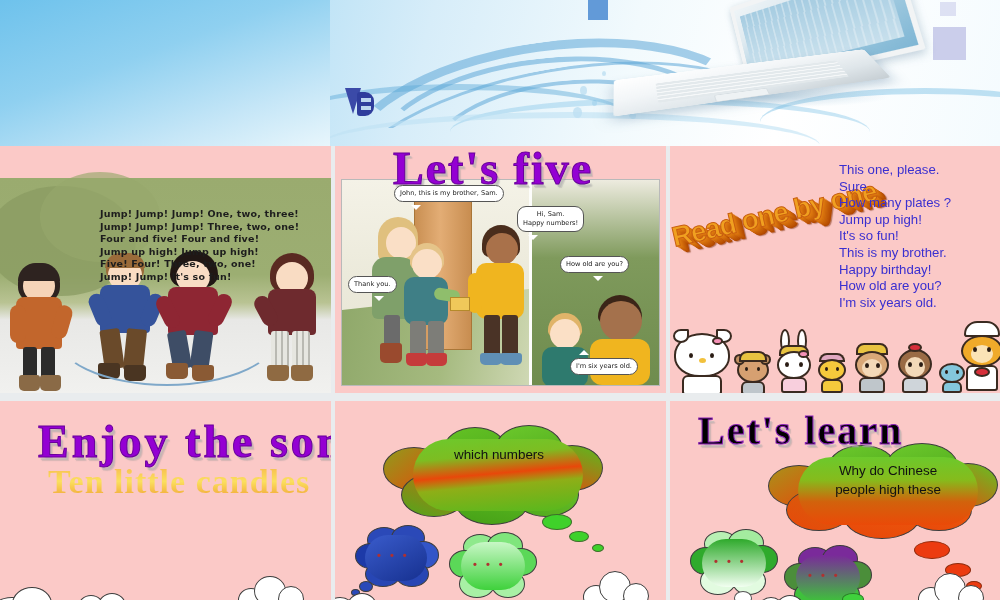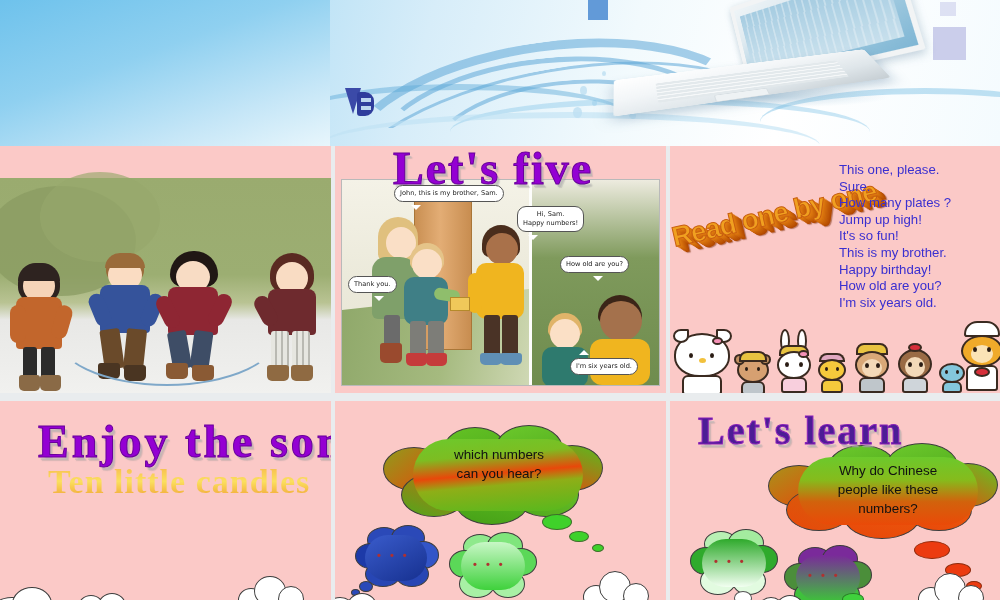--- a/index.html
+++ b/index.html
@@ -263,20 +263,28 @@
         <i class="leg" style="left:13px;top:78px;width:18px;height:40px;background:repeating-linear-gradient(90deg,#e6e6e0 0 4px,#b9b9b2 4px 6px);"></i>
         <i class="leg" style="left:34px;top:78px;width:18px;height:40px;background:repeating-linear-gradient(90deg,#e6e6e0 0 4px,#b9b9b2 4px 6px);"></i>
         <i class="boot" style="left:9px;top:112px;width:22px;height:16px;background:#8f6a42;"></i>
         <i class="boot" style="left:33px;top:112px;width:22px;height:16px;background:#8f6a42;"></i>
       </div>
 
       <span class="rope" style="left:52px;top:98px;width:230px;height:110px;border-bottom-color:#7fa8c9;"></span>
     </div>
 
 
+    <div class="chant">
+      <div>Jump! Jump! Jump! One, two, three!</div>
+      <div>Jump! Jump! Jump! Three, two, one!</div>
+      <div>Four and five! Four and five!</div>
+      <div>Jump up high! Jump up high!</div>
+      <div>Five! Four! Three, two, one!</div>
+      <div>Jump! Jump! It's so fun!</div>
+    </div>
   </div>
 
   <div class="slide">
     <div class="comic">
       <div class="cm-left"></div>
       <div class="cm-right"></div>
       <div class="door">
           <i class="knob"></i>
         </div>
 
@@ -458,21 +466,20 @@
       <i class="lobe" style="left:100px;top:-4px;width:68px;height:48px;background:linear-gradient(160deg,#6cc92c,#4fa81c);"></i>
       <i class="lobe" style="left:-12px;top:18px;width:62px;height:44px;background:linear-gradient(140deg,#8f9c1c,#e8480a);"></i>
       <i class="lobe" style="left:146px;top:16px;width:62px;height:46px;background:linear-gradient(200deg,#58bb20,#e8480a);"></i>
       <i class="lobe" style="left:6px;top:44px;width:66px;height:44px;background:linear-gradient(200deg,#c66c10,#4fa81c);"></i>
       <i class="lobe" style="left:60px;top:50px;width:74px;height:46px;background:linear-gradient(190deg,#5fbf22,#46a017);"></i>
       <i class="lobe" style="left:118px;top:44px;width:66px;height:44px;background:linear-gradient(200deg,#6ec52b,#4fa81c);"></i>
       <i class="lobe" style="left:18px;top:10px;width:170px;height:72px;border:0;
           background:linear-gradient(175deg,#6cc92c 0%,#7dbd22 26%,#e8480a 48%,#8fae17 62%,#55b91e 100%);border-radius:42px;"></i>
       <div class="txt" style="left:20px;top:16px;width:168px;font-size:13.4px;line-height:19px;">
         <div>which numbers</div>
-        <div>can you hear?</div>
       </div>
     </div>
 
     <span class="blob" style="left:207px;top:113px;width:30px;height:16px;background:#3fd12a;border:1px solid #3d6e2a;"></span>
     <span class="blob" style="left:234px;top:130px;width:20px;height:11px;background:#3fd12a;border:1px solid #3d6e2a;"></span>
     <span class="blob" style="left:257px;top:143px;width:12px;height:8px;background:#3fd12a;border:1px solid #3d6e2a;"></span>
 
     <div class="tb" style="left:24px;top:128px;width:76px;height:62px;">
       <i class="lobe" style="left:8px;top:-2px;width:34px;height:26px;background:#2b49b8;"></i>
       <i class="lobe" style="left:32px;top:-4px;width:34px;height:26px;background:#2b49b8;"></i>
@@ -504,36 +511,35 @@
       <i class="lobe" style="left:22px;top:4px;width:30px;height:28px;background:#fff;"></i>
     </div>
     <div class="tb" style="left:248px;top:172px;">
       <i class="lobe" style="left:0;top:12px;width:26px;height:24px;background:#fff;"></i>
       <i class="lobe" style="left:16px;top:-2px;width:32px;height:32px;background:#fff;"></i>
       <i class="lobe" style="left:40px;top:10px;width:26px;height:26px;background:#fff;"></i>
     </div>
   </div>
 
   <div class="slide">
-    <div class="wa s6-title" style="color:#4c1d95;-webkit-text-stroke:1px #8a1fba;">Let's learn</div>
+    <div class="wa s6-title" style="color:#000000;-webkit-text-stroke:1px #8a1fba;">Let's learn</div>
 
     <div class="tb" style="left:108px;top:48px;width:212px;height:78px;">
       <i class="lobe" style="left:50px;top:-4px;width:68px;height:44px;background:linear-gradient(160deg,#6cc92c,#4fa81c);"></i>
       <i class="lobe" style="left:108px;top:-6px;width:72px;height:46px;background:linear-gradient(160deg,#6cc92c,#4fa81c);"></i>
       <i class="lobe" style="left:-10px;top:16px;width:62px;height:42px;background:linear-gradient(150deg,#a8921a,#e8480a);"></i>
       <i class="lobe" style="left:160px;top:14px;width:60px;height:44px;background:linear-gradient(210deg,#63c224,#e8480a);"></i>
       <i class="lobe" style="left:8px;top:40px;width:66px;height:42px;background:linear-gradient(200deg,#d2620c,#e8480a);"></i>
       <i class="lobe" style="left:66px;top:46px;width:76px;height:44px;background:linear-gradient(190deg,#ec5c0c,#e8480a);"></i>
       <i class="lobe" style="left:128px;top:40px;width:66px;height:42px;background:linear-gradient(200deg,#ec5c0c,#e8480a);"></i>
       <i class="lobe" style="left:20px;top:8px;width:180px;height:68px;border:0;
           background:linear-gradient(180deg,#6cc92c 0%,#86bb1c 34%,#d2620c 66%,#ea4a08 100%);border-radius:40px;"></i>
       <div class="txt" style="left:22px;top:12px;width:176px;font-size:13.4px;line-height:19px;">
         <div>Why do Chinese</div>
-        <div>people like these</div>
-        <div>numbers?</div>
+        <div>people high these</div>
       </div>
     </div>
 
     <span class="blob" style="left:244px;top:140px;width:36px;height:18px;background:#ec3b10;border:1px solid #8e2a0c;"></span>
     <span class="blob" style="left:275px;top:162px;width:26px;height:14px;background:#ec3b10;border:1px solid #8e2a0c;"></span>
     <span class="blob" style="left:296px;top:180px;width:16px;height:10px;background:#ec3b10;border:1px solid #8e2a0c;"></span>
 
     <div class="tb" style="left:24px;top:132px;width:80px;height:62px;">
       <i class="lobe" style="left:10px;top:-2px;width:34px;height:26px;background:#b8f0b4;"></i>
       <i class="lobe" style="left:34px;top:-4px;width:36px;height:28px;background:#a4ec9f;"></i>

